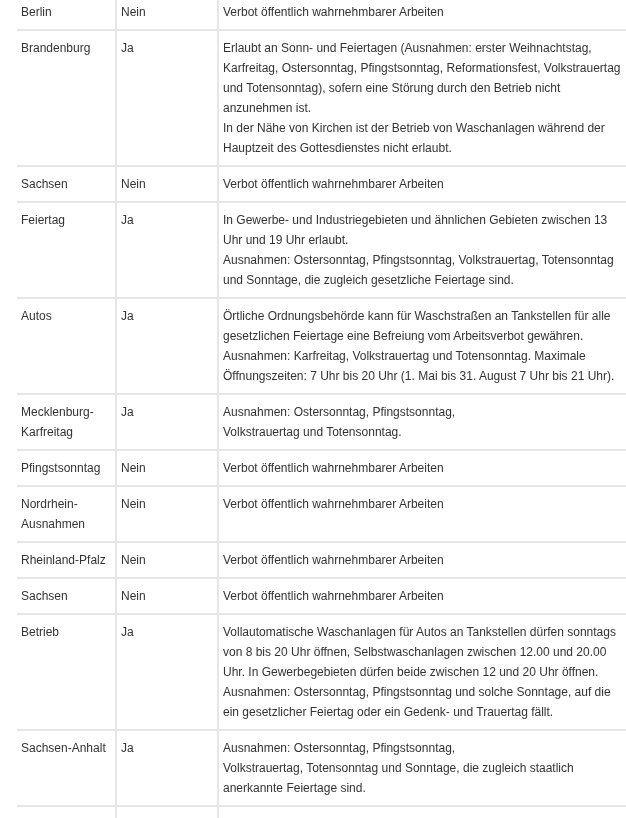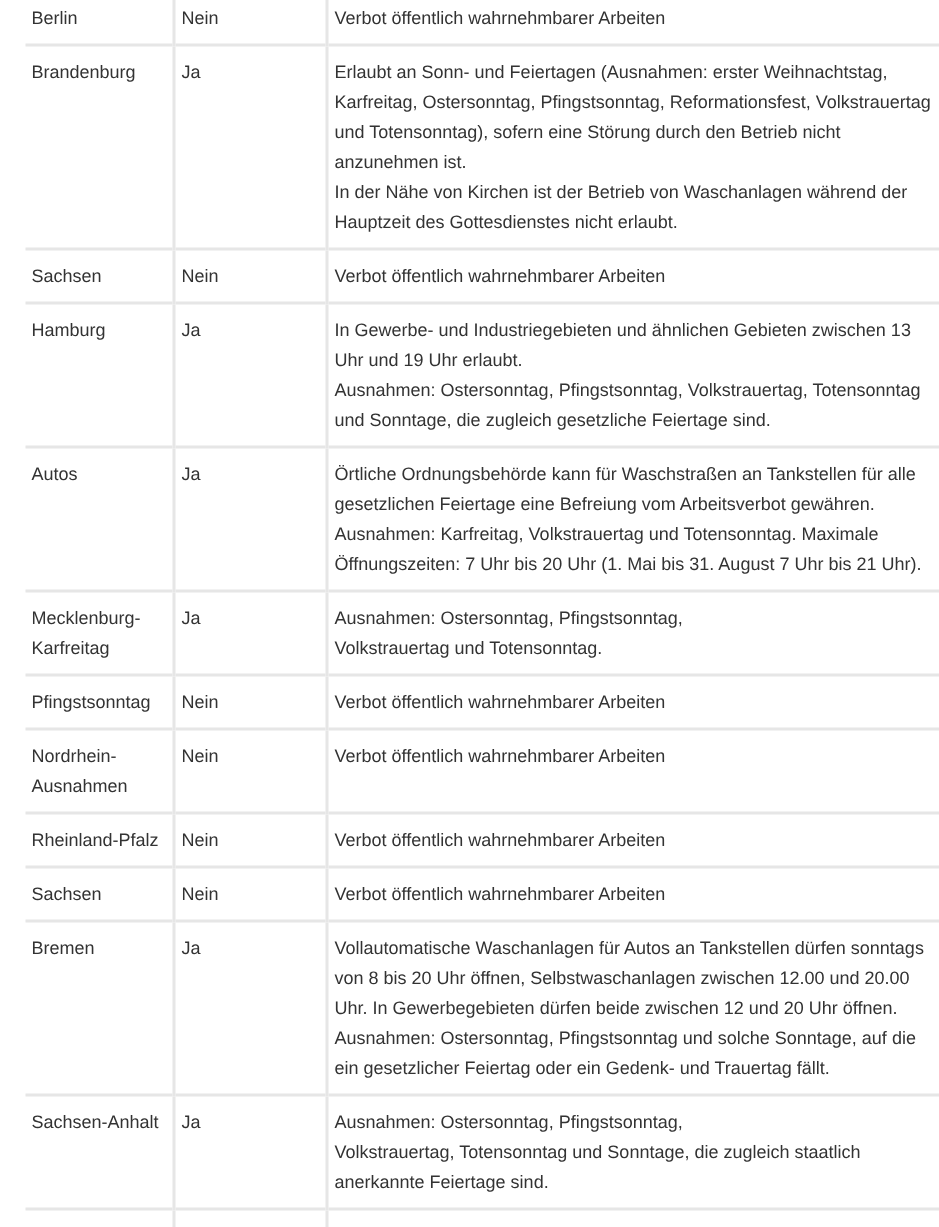--- a/index.html
+++ b/index.html
@@ -36,21 +36,21 @@
 anzunehmen ist.
 In der Nähe von Kirchen ist der Betrieb von Waschanlagen während der
 Hauptzeit des Gottesdienstes nicht erlaubt.</td>
       </tr>
       <tr>
         <td class="desc">Sachsen</td>
         <td class="desc">Nein</td>
         <td class="desc">Verbot öffentlich wahrnehmbarer Arbeiten</td>
       </tr>
       <tr>
-        <td class="desc">Hamburg</td>
+        <td class="desc">Feiertag</td>
         <td class="desc">Ja</td>
         <td class="desc">In Gewerbe- und Industriegebieten und ähnlichen Gebieten zwischen 13
 Uhr und 19 Uhr erlaubt.
 Ausnahmen: Ostersonntag, Pfingstsonntag, Volkstrauertag, Totensonntag
 und Sonntage, die zugleich gesetzliche Feiertage sind.</td>
       </tr>
       <tr>
         <td class="desc">Autos</td>
         <td class="desc">Ja</td>
         <td class="desc">Örtliche Ordnungsbehörde kann für Waschstraßen an Tankstellen für alle
@@ -80,21 +80,21 @@
         <td class="desc">Rheinland-Pfalz</td>
         <td class="desc">Nein</td>
         <td class="desc">Verbot öffentlich wahrnehmbarer Arbeiten</td>
       </tr>
       <tr>
         <td class="desc">Sachsen</td>
         <td class="desc">Nein</td>
         <td class="desc">Verbot öffentlich wahrnehmbarer Arbeiten</td>
       </tr>
       <tr>
-        <td class="desc">Bremen</td>
+        <td class="desc">Betrieb</td>
         <td class="desc">Ja</td>
         <td class="desc">Vollautomatische Waschanlagen für Autos an Tankstellen dürfen sonntags
 von 8 bis 20 Uhr öffnen, Selbstwaschanlagen zwischen 12.00 und 20.00
 Uhr. In Gewerbegebieten dürfen beide zwischen 12 und 20 Uhr öffnen.
 Ausnahmen: Ostersonntag, Pfingstsonntag und solche Sonntage, auf die
 ein gesetzlicher Feiertag oder ein Gedenk- und Trauertag fällt.</td>
       </tr>
       <tr>
         <td class="desc">Sachsen-Anhalt</td>
         <td class="desc">Ja</td>

